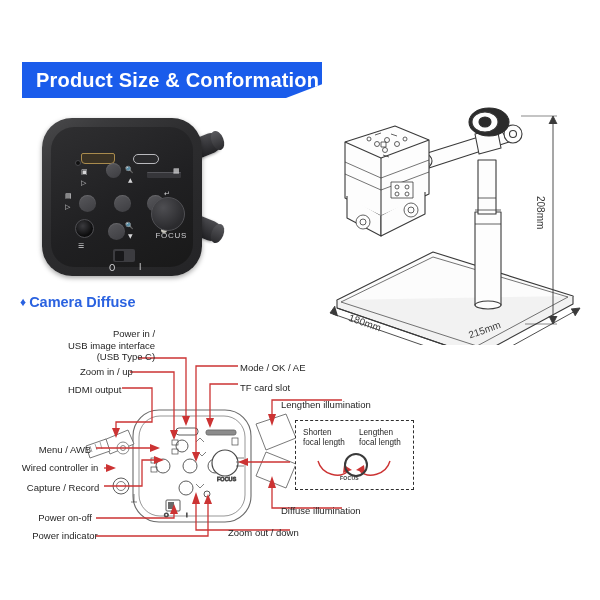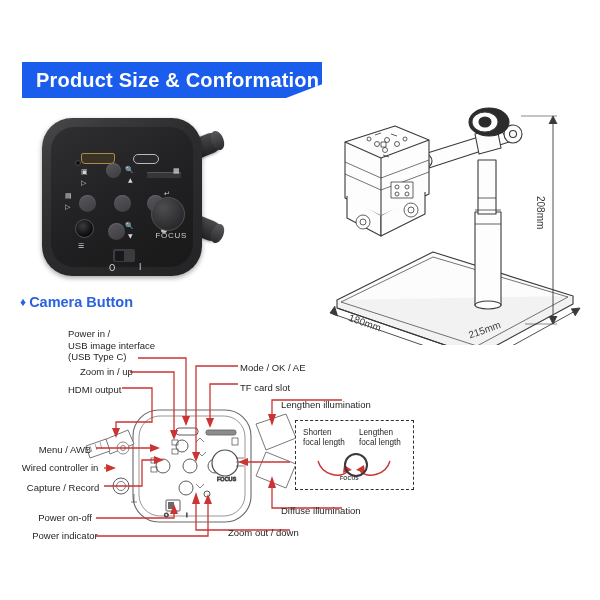--- a/index.html
+++ b/index.html
@@ -242,21 +242,21 @@
     position: absolute;
     font-family: "Liberation Sans", sans-serif;
     font-size: 9.5px;
     color: #262626;
     line-height: 11.5px;
     white-space: pre-line;
   }
   .callout-label.right-align { text-align: center; }
 
   
-  #lbl-power-usb   { left: 68px;  top: 328px; text-align: left; }
+  #lbl-power-usb   { left: 68px;  top: 328px; text-align: right; }
   #lbl-zoom-in     { left: 68px;  top: 366px; margin-left: 12px; }
   #lbl-hdmi        { left: 68px;  top: 384px; }
   #lbl-menu-awb    { left: 10px;  top: 444px; width: 110px; }
   #lbl-wired-ctrl  { left: 0px;   top: 462px; width: 120px; }
   #lbl-capture-rec { left: 6px;   top: 482px; width: 114px; }
   #lbl-power-onoff { left: 10px;  top: 512px; width: 110px; }
   #lbl-power-ind   { left: 10px;  top: 530px; width: 110px; }
 
   
   #lbl-mode-ok     { left: 240px; top: 362px; }
@@ -436,21 +436,21 @@
       <path d="M246 209 L255 208 L250 216" fill="#3a3a3a"></path>
     </g>
   </svg>
 </div>
 
 <span class="dim-label" id="dim-height-label">208mm</span>
 <span class="dim-label" id="dim-depth-label">180mm</span>
 <span class="dim-label" id="dim-width-label">215mm</span>
 
 <div id="section-subtitle">
-  <span class="diamond">♦</span><span>Camera Button</span>
+  <span class="diamond">♦</span><span>Camera Diffuse</span>
 </div>
 
 <div id="callout-diagram">
   <svg width="600" height="265" viewBox="0 0 600 265" fill="none">
 
     <g stroke="#6a6a6a" stroke-width="1.1" fill="#ffffff">
       <rect x="133" y="92" width="118" height="112" rx="26"></rect>
       <rect x="139" y="98" width="106" height="100" rx="21" stroke-width=".7"></rect>
 
       <path d="M104 122 L128 112 L134 126 L110 136 Z" stroke-width=".9"></path>

